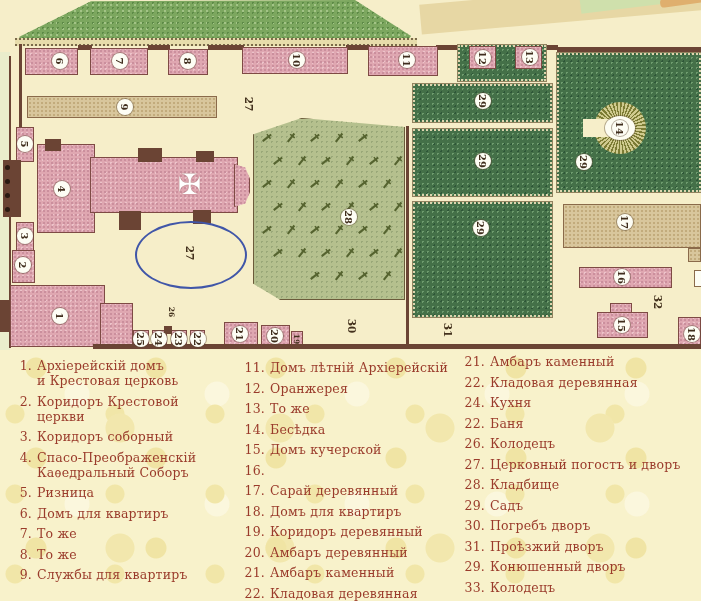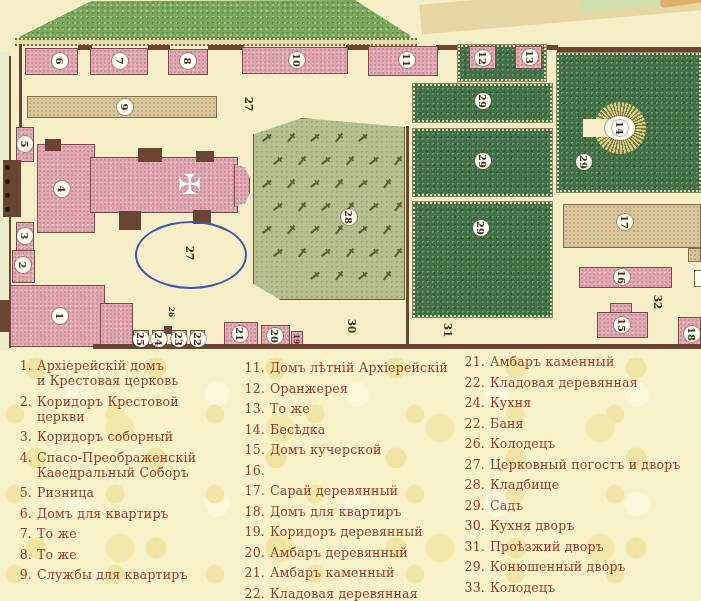--- a/index.html
+++ b/index.html
@@ -361,21 +361,21 @@
         <div class="li">
           <span class="num">28.</span>
           <span class="txt">Кладбище</span>
         </div>
         <div class="li">
           <span class="num">29.</span>
           <span class="txt">Садъ</span>
         </div>
         <div class="li">
           <span class="num">30.</span>
-          <span class="txt">Кухня дворъ</span>
+          <span class="txt">Погребъ дворъ</span>
         </div>
         <div class="li">
           <span class="num">31.</span>
           <span class="txt">Проѣзжий дворъ</span>
         </div>
         <div class="li">
           <span class="num">29.</span>
           <span class="txt">Конюшенный дворъ</span>
         </div>
         <div class="li">

